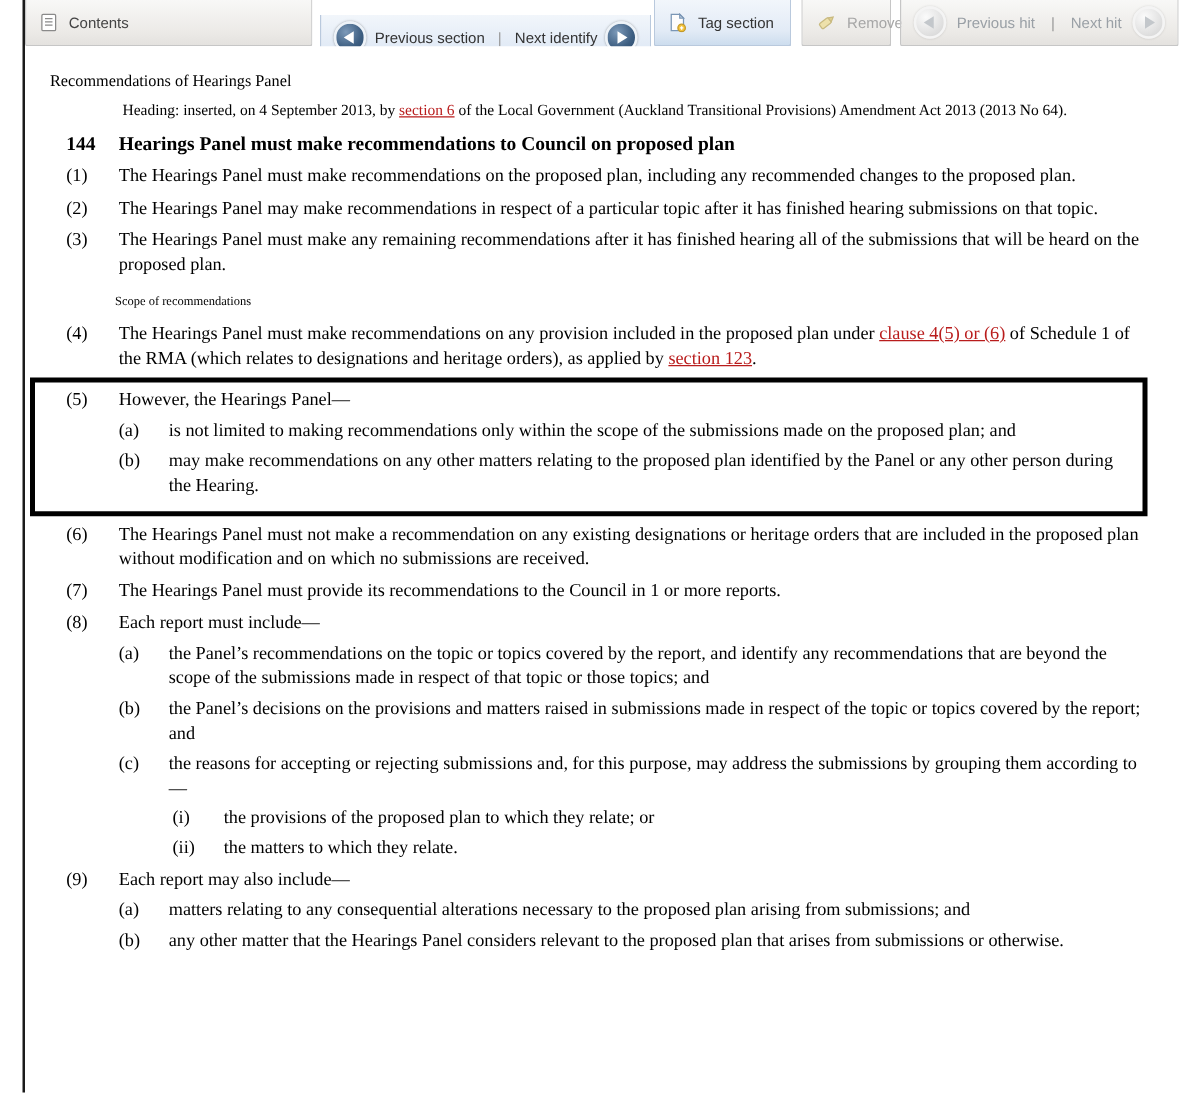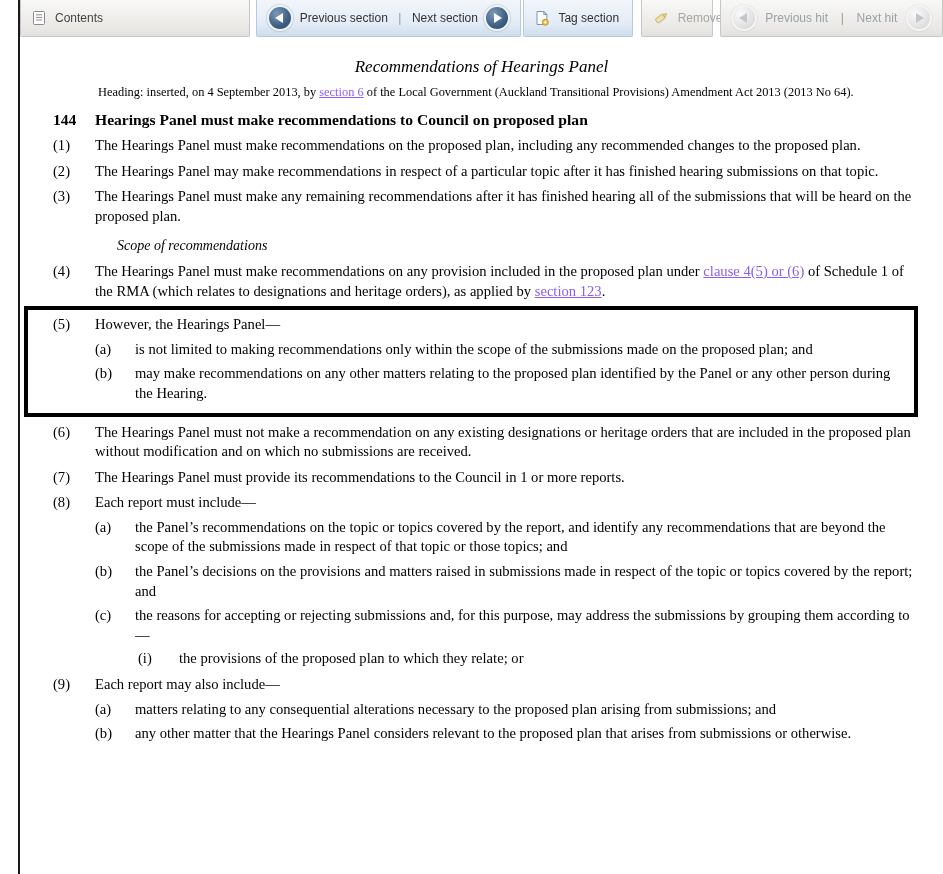--- a/index.html
+++ b/index.html
@@ -13,21 +13,21 @@
   
   .toolbar { position:absolute; left:20px; top:0; right:0; height:37px; display:flex; align-items:flex-start; background:#fff; }
   .tb-group {
     height:36px; display:flex; align-items:center; box-sizing:border-box;
     border:1px solid #c6c6c6; border-top:none; border-radius:0 0 2px 2px;
     padding:18px 10px; font-size:12px; color:#444; white-space:nowrap;
   }
   .tb-gray { background:linear-gradient(#f8f8f7, #eceae7 70%, #e4e2df); }
   .tb-blue { background:linear-gradient(#f2f6fb, #e2ebf6 68%, #cdddee); border-color:#b9c9dd; color:#333; }
   .tb-contents { width:232px; }
-  .tb-secnav { width:267px; justify-content:space-between; }
+  .tb-secnav { width:267px; justify-content:space-between;margin-top:12px; }
   .tb-tag { width:110px; }
   .tb-remove { width:72px; color:#a6a6a6; }
   .tb-hits { width:225px; justify-content:space-between; color:#9aa0a6; }
   .tb-gap1 { width:6px; } .tb-gap2 { width:2px; } .tb-gap3 { width:8px; } .tb-gap4 { width:7px; }
   .tb-label { margin-left:8px; }
   .tb-sep { color:#999; padding:0 4px; }
   .tb-link { cursor:pointer; }
 
   .circle-btn {
     width:26px; height:26px; border-radius:50%; flex:none; padding:0; margin:0;
@@ -45,36 +45,36 @@
   .tri-right { border-width:5px 0 5px 8px; border-color:transparent transparent transparent #fff; margin-left:2px; }
   .circle-btn.disabled .tri-left  { border-right-color:#c3c7cb; }
   .circle-btn.disabled .tri-right { border-left-color:#c3c7cb; }
   .tb-icon { display:inline-flex; flex:none; }
 
   
   .doc {
     position:absolute; left:20px; top:37px; right:0; bottom:0; background:#fff;
     font-family:"Liberation Serif", serif; color:#000; padding-top:20px; box-sizing:border-box;
   }
-  .doc-title { text-align:center; font-style:italic; font-size:17px; margin:0 20px 7px 20px; }
+  .doc-title { text-align:left; font-size:13px; margin:0 20px 7px 20px; }
   .doc-note { margin:0 22px 10px 78px; font-size:12.4px; line-height:1.32; }
-  .doclink { color:#8b5cf6; text-decoration:underline; cursor:pointer; }
+  .doclink { color:#b91c1c; text-decoration:underline; cursor:pointer; }
 
   .doc-body { margin:0 25px 0 33px; font-size:14.6px; line-height:19.6px; }
   .sec-head { display:flex; font-weight:bold; font-size:15.6px; margin-top:8px; }
   .sec-head .ss-num { font-weight:bold; }
   .ss { display:flex; margin-top:6px; }
   .ss-num { width:42px; flex:none; }
   .ss-body { flex:1; min-width:0; }
   .para { display:flex; margin-top:5px; }
   .para-label { width:40px; flex:none; }
   .para-body { flex:1; min-width:0; }
   .subpara { display:flex; margin-top:4px; margin-left:43px; }
   .subpara-label { width:41px; flex:none; }
-  .crosshead { font-style:italic; font-size:14px; margin:10px 0 4px 64px; }
+  .crosshead { font-size:10px; margin:10px 0 4px 39px; }
   .hl-box { border:4px solid #000; margin:5px 0 5px -29px; padding:3px 20px 9px 25px; }
   .hl-box .ss { margin-top:2px; }
 </style>
 </head>
 <body>
 
 <div class="left-rule"></div>
 
 <div class="toolbar">
 
@@ -91,21 +91,21 @@
   </div>
 
   <div class="tb-gap1"></div>
 
   <div class="tb-group tb-blue tb-secnav">
     <button class="circle-btn">
       <span class="tri tri-left"></span>
     </button>
     <span class="tb-link">Previous section</span>
     <span class="tb-sep">|</span>
-    <span class="tb-link">Next section</span>
+    <span class="tb-link">Next identify</span>
     <button class="circle-btn">
       <span class="tri tri-right"></span>
     </button>
   </div>
 
   <div class="tb-gap2"></div>
 
   <div class="tb-group tb-blue tb-tag">
     <span class="tb-icon">
       <svg width="16" height="16" viewBox="0 0 16 16">
@@ -224,20 +224,24 @@
           <div class="para-body">the Panel’s decisions on the provisions and matters raised in submissions made in respect of the topic or topics covered by the report; and</div>
         </div>
         <div class="para">
           <span class="para-label">(c)</span>
           <div class="para-body">the reasons for accepting or rejecting submissions and, for this purpose, may address the submissions by grouping them according to—</div>
         </div>
         <div class="subpara">
           <span class="subpara-label">(i)</span>
           <div class="para-body">the provisions of the proposed plan to which they relate; or</div>
         </div>
+        <div class="subpara">
+          <span class="subpara-label">(ii)</span>
+          <div class="para-body">the matters to which they relate.</div>
+        </div>
       </div>
     </div>
 
     <div class="ss">
       <span class="ss-num">(9)</span>
       <div class="ss-body">
         <div>Each report may also include—</div>
         <div class="para">
           <span class="para-label">(a)</span>
           <div class="para-body">matters relating to any consequential alterations necessary to the proposed plan arising from submissions; and</div>

